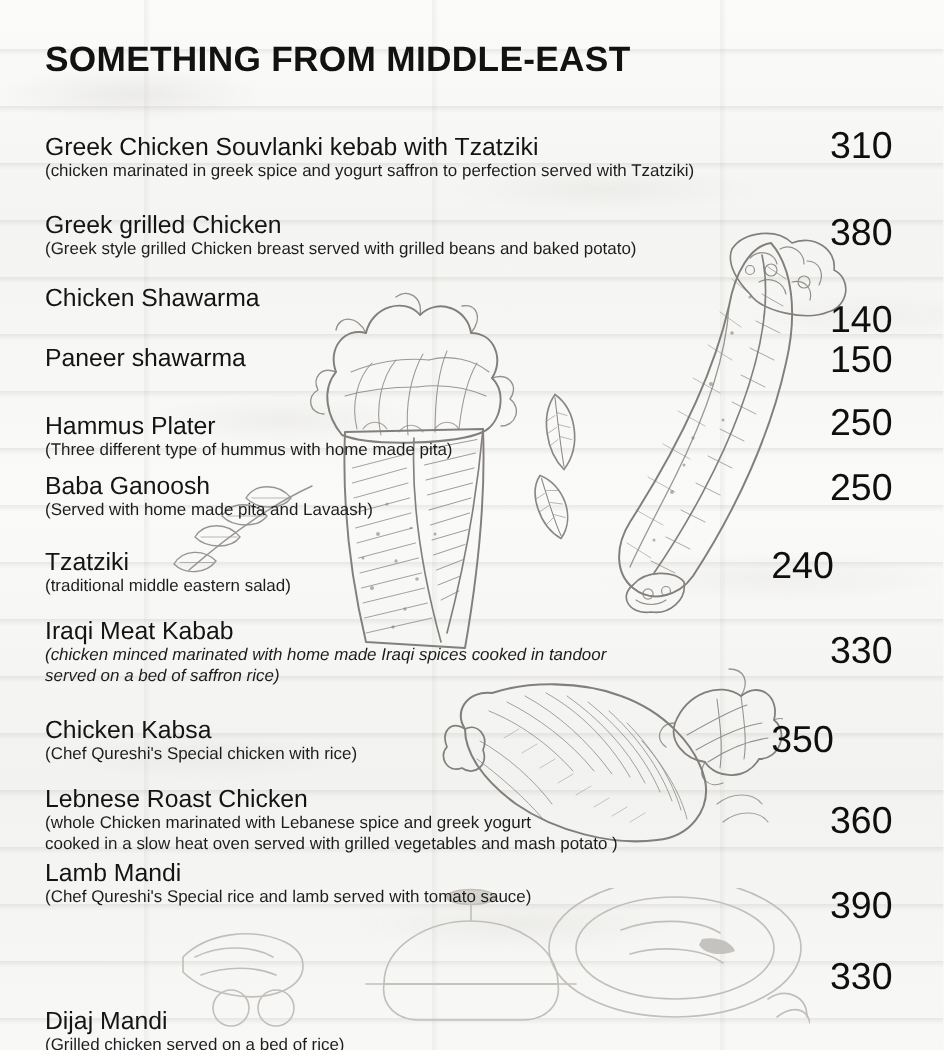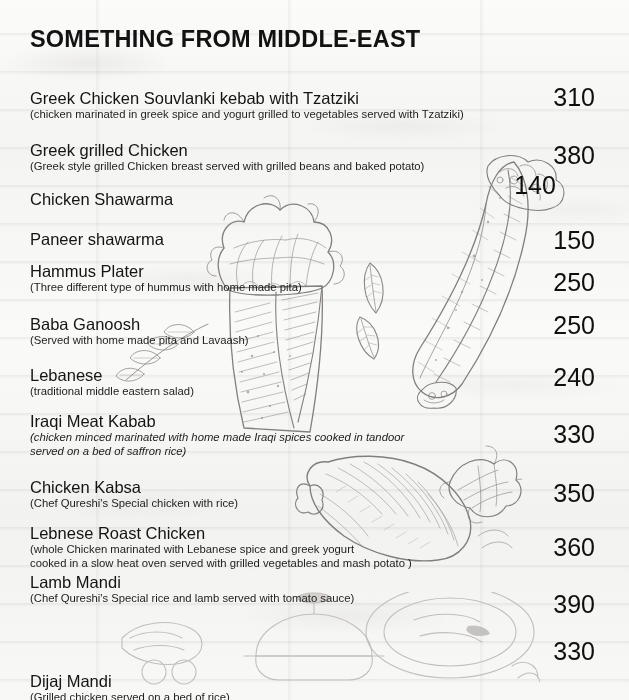--- a/index.html
+++ b/index.html
@@ -401,88 +401,88 @@
 
   </div>
 
   <div id="content">
 
     <div id="page-title">SOMETHING FROM MIDDLE-EAST</div>
 
     <div class="menu-row">
       <div class="item-block" style="top:88px;">
         <div class="item-name">Greek Chicken Souvlanki kebab with  Tzatziki</div>
-        <div class="item-desc">(chicken marinated in greek spice and yogurt grilled to vegetables served with Tzatziki)</div>
+        <div class="item-desc">(chicken marinated in greek spice and yogurt saffron to perfection served with Tzatziki)</div>
       </div>
       <div class="item-price" style="top:84px;">310</div>
     </div>
 
     <div class="menu-row">
       <div class="item-block" style="top:140px;">
         <div class="item-name">Greek grilled Chicken</div>
         <div class="item-desc">(Greek style grilled Chicken breast served with grilled beans and baked potato)</div>
       </div>
       <div class="item-price" style="top:142px;">380</div>
     </div>
 
     <div class="menu-row">
       <div class="item-block" style="top:189px;">
         <div class="item-name">Chicken Shawarma</div>
         <div class="item-desc"></div>
       </div>
-      <div class="item-price" style="top:172px;text-align:center;">140</div>
+      <div class="item-price" style="top:200px;">140</div>
     </div>
 
     <div class="menu-row">
       <div class="item-block" style="top:229px;">
         <div class="item-name">Paneer shawarma</div>
         <div class="item-desc"></div>
       </div>
       <div class="item-price" style="top:227px;">150</div>
     </div>
 
     <div class="menu-row">
-      <div class="item-block" style="top:261px;">
+      <div class="item-block" style="top:274px;">
         <div class="item-name">Hammus Plater</div>
         <div class="item-desc">(Three different type of hummus with home made pita)</div>
       </div>
       <div class="item-price" style="top:269px;">250</div>
     </div>
 
     <div class="menu-row">
       <div class="item-block" style="top:314px;">
         <div class="item-name">Baba Ganoosh</div>
         <div class="item-desc">(Served with home made pita and Lavaash)</div>
       </div>
       <div class="item-price" style="top:312px;">250</div>
     </div>
 
     <div class="menu-row">
       <div class="item-block" style="top:365px;">
-        <div class="item-name">Lebanese</div>
+        <div class="item-name">Tzatziki</div>
         <div class="item-desc">(traditional middle eastern salad)</div>
       </div>
-      <div class="item-price" style="top:364px;">240</div>
+      <div class="item-price" style="top:364px;text-align:center;">240</div>
     </div>
 
     <div class="menu-row">
       <div class="item-block" style="top:411px;">
         <div class="item-name">Iraqi Meat Kabab</div>
         <div class="item-desc" style="white-space:pre-line;font-style:italic;">(chicken minced marinated with home made Iraqi spices cooked in tandoor
 served on a bed of saffron rice)</div>
       </div>
       <div class="item-price" style="top:421px;">330</div>
     </div>
 
     <div class="menu-row">
       <div class="item-block" style="top:477px;">
         <div class="item-name">Chicken Kabsa</div>
         <div class="item-desc">(Chef Qureshi's Special chicken with rice)</div>
       </div>
-      <div class="item-price" style="top:480px;">350</div>
+      <div class="item-price" style="top:480px;text-align:center;">350</div>
     </div>
 
     <div class="menu-row">
       <div class="item-block" style="top:523px;">
         <div class="item-name">Lebnese Roast Chicken</div>
         <div class="item-desc" style="white-space:pre-line;">(whole Chicken marinated with Lebanese spice and greek yogurt
 cooked in a slow heat oven served with grilled vegetables and mash potato )</div>
       </div>
       <div class="item-price" style="top:534px;">360</div>
     </div>

